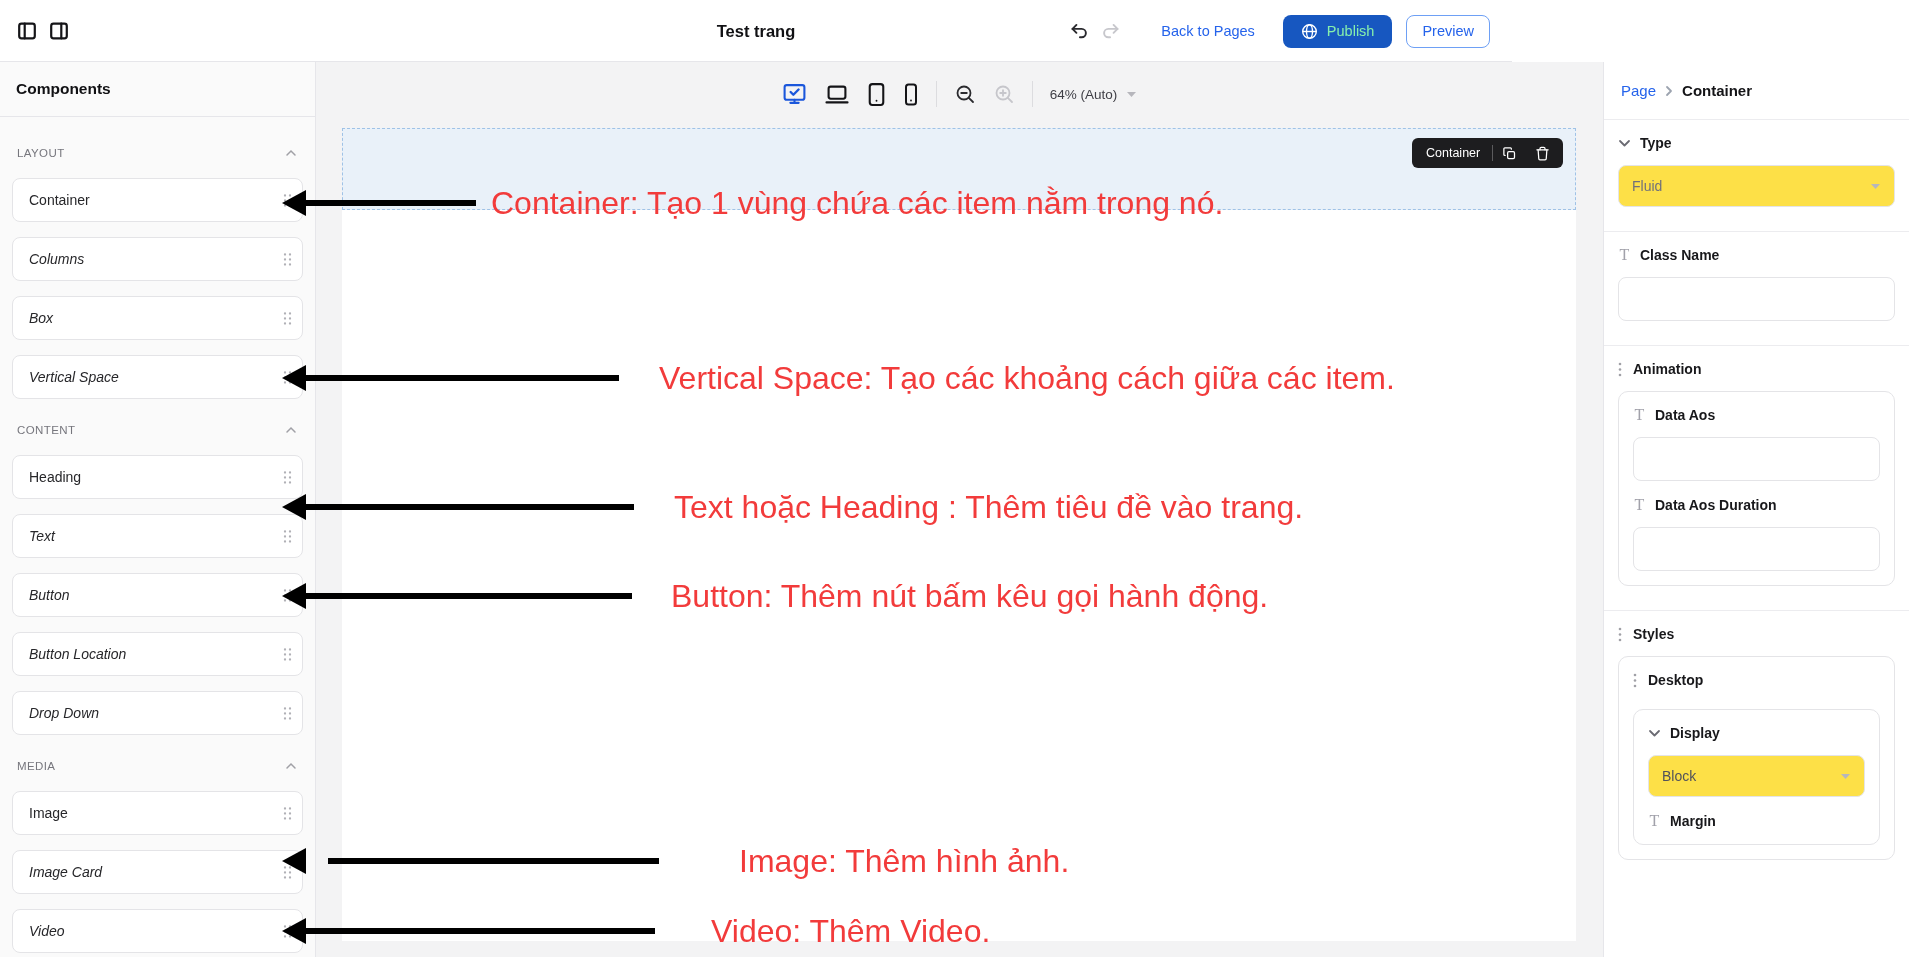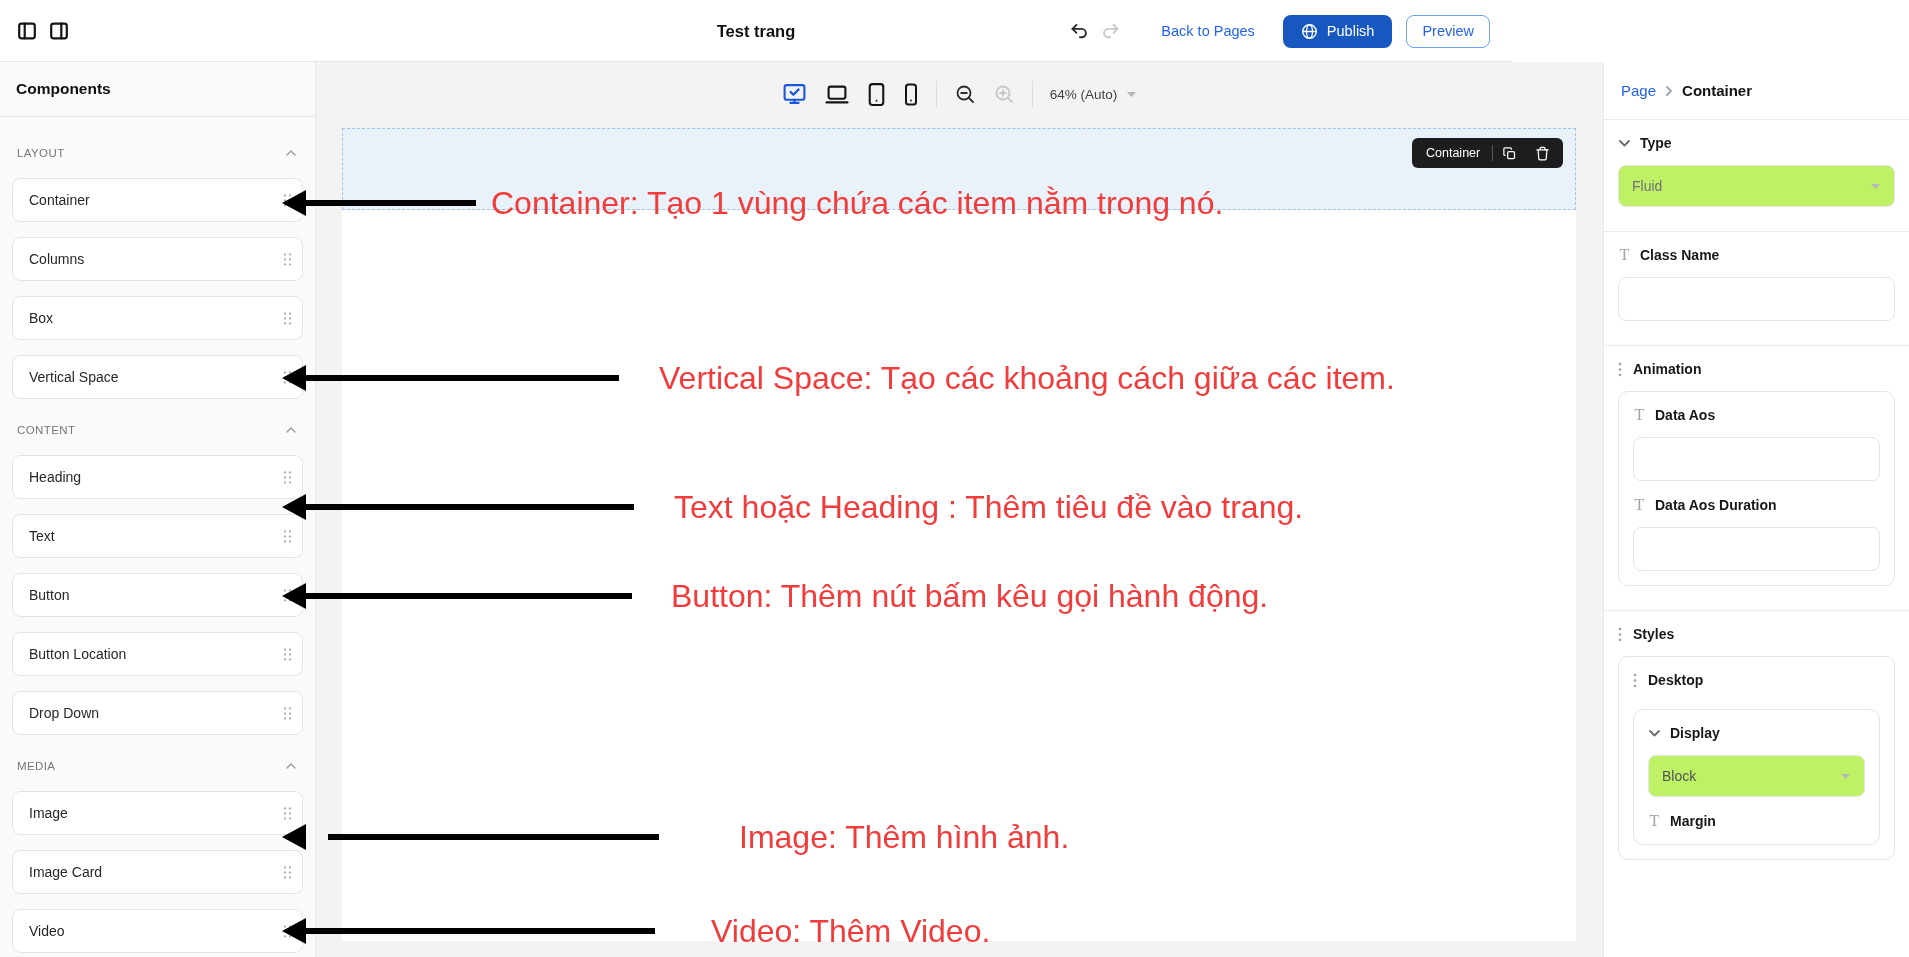--- a/index.html
+++ b/index.html
@@ -9,39 +9,39 @@
 
   
   .topbar { position:absolute; left:0; top:0; width:1512px; height:62px; background:#fff;
             border-bottom:1px solid #e6e6ea; z-index:30; }
   .tb-left { position:absolute; left:16px; top:20px; display:flex; gap:10px; }
   .icon-btn { background:none; border:none; cursor:pointer; padding:0; display:flex; align-items:center; justify-content:center; }
   .tb-title { position:absolute; left:50%; top:50%; transform:translate(-50%,-50%);
               font-size:16.5px; font-weight:bold; color:#111114; }
   .tb-right { position:absolute; right:22px; top:0; height:62px; display:flex; align-items:center; gap:14px; }
   .link-blue { color:#2563eb; font-size:14.5px; text-decoration:none; cursor:pointer; background:none; border:none; }
-  .btn-publish { display:flex; align-items:center; gap:9px; background:#1757c0; color:#ffffff;
+  .btn-publish { display:flex; align-items:center; gap:9px; background:#1757c0; color:#86efac;
                  border:none; border-radius:8px; height:33px; padding:0 18px; font-size:14.5px; cursor:pointer; margin-left:14px; }
   .btn-preview { background:#fff; color:#2563eb; border:1px solid #6ea0f5; border-radius:8px;
                  height:33px; padding:0 15px; font-size:14.5px; cursor:pointer; }
   .undo-redo { display:flex; gap:10px; margin-right:26px; }
 
   
   .sidebar { position:absolute; left:0; top:62px; width:316px; height:895px; background:#fafafa;
              border-right:1px solid #e6e6ea; z-index:20; }
   .sidebar-header { height:55px; border-bottom:1px solid #e6e6ea; display:flex; align-items:center; padding:0 16px;
                     font-size:15.5px; font-weight:bold; color:#111114; }
   .sidebar-body { padding:0 12px; overflow:hidden; height:840px; }
   .sec-header { display:flex; align-items:center; justify-content:space-between; padding:0 6px 0 5px;
                 margin-top:22px; height:17px; cursor:pointer; }
   .sec-header:first-child { margin-top:27px; }
   .sec-label { font-size:11.5px; letter-spacing:.4px; color:#76767d; }
   .comp-item { margin-top:17px; height:44px; background:#fff; border:1px solid #e4e4e7; border-radius:8px;
                display:flex; align-items:center; justify-content:space-between; padding:0 10px 0 16px; cursor:grab; }
-  .comp-item + .comp-item { margin-top:15px; }
+  .comp-item + .comp-item { margin-top:15px;font-style:italic; }
   .comp-label { font-size:14px; color:#27272a; }
 
   
   .canvas { position:absolute; left:316px; top:62px; width:1287px; height:895px; background:#f3f3f4; z-index:10; }
   .canvas-toolbar { position:absolute; left:0; top:14px; width:100%; height:36px;
                     display:flex; align-items:center; justify-content:center; gap:17px; }
   .ct-div { width:1px; height:26px; background:#dcdcdf; }
   .zoom-label { display:flex; align-items:center; gap:9px; background:none; border:none; cursor:pointer; }
   .zoom-label span { font-size:13.5px; color:#3f3f46; }
   .page { position:absolute; left:26px; top:66px; width:1234px; height:813px; background:#fff; }
@@ -65,21 +65,21 @@
   .inspector { position:absolute; right:0; top:62px; width:306px; height:895px; background:#fff;
                border-left:1px solid #e6e6ea; z-index:20; overflow:hidden; }
   .crumbs { height:58px; display:flex; align-items:center; gap:9px; padding:0 17px; border-bottom:1px solid #ececef; }
   .crumb-parent { font-size:15px; color:#2563eb; background:none; border:none; cursor:pointer; }
   .crumb-current { font-size:15px; font-weight:bold; color:#141417; }
   .insp-sec { padding:14px 14px 24px 14px; border-bottom:1px solid #ececef; }
   .sec-row { display:flex; align-items:center; gap:9px; height:18px; cursor:pointer; }
   .sec-row .t { font-size:14px; font-weight:bold; color:#18181b; }
   .t-icon { font-family:"Liberation Serif","DejaVu Serif",serif; font-size:16px; color:#a1a1aa; width:13px; text-align:center; }
   .dots-v { color:#a0a0a6; width:6px; }
-  .select-box { margin-top:13px; height:42px; border:1px solid #e4e4e7; border-radius:8px; background:#bef264;
+  .select-box { margin-top:13px; height:42px; border:1px solid #e4e4e7; border-radius:8px; background:#fde047;
                 display:flex; align-items:center; justify-content:space-between; padding:0 13px; width:100%; cursor:pointer; }
   .select-box .val { font-size:14px; color:#71717a; }
   .select-box .val.dark { color:#52525b; }
   .text-input { margin-top:13px; height:44px; width:100%; border:1px solid #e4e4e7; border-radius:8px;
                 background:#fff; padding:0 12px; font-size:14px; color:#27272a; }
   .segmented { margin-top:13px; height:35px; border:1px solid #e4e4e7; border-radius:8px; background:#fff;
                display:flex; overflow:hidden; }
   .seg-opt { flex:1; border:none; background:#fff; font-size:13px; color:#52525b; cursor:pointer; }
   .seg-opt + .seg-opt { border-left:1px solid #e4e4e7; }
   .card { margin-top:13px; border:1px solid #e4e4e7; border-radius:10px; background:#fff; padding:14px; }
@@ -452,21 +452,21 @@
   <div class="anno" style="top:491px; --lw:329px; --gap:40px;">
     <span class="head"></span>
       <span class="line"></span>
     <span class="txt">Text hoặc Heading : Thêm tiêu đề vào trang.</span>
   </div>
   <div class="anno" style="top:580px; --lw:327px; --gap:39px;">
     <span class="head"></span>
       <span class="line"></span>
     <span class="txt">Button: Thêm nút bấm kêu gọi hành động.</span>
   </div>
-  <div class="anno" style="top:821px;gap:23px; --lw:331px; --gap:57px;">
+  <div class="anno" style="top:845px;gap:23px; --lw:331px; --gap:57px;">
     <span class="head"></span>
       <span class="line"></span>
     <span class="txt">Image: Thêm hình ảnh.</span>
   </div>
   <div class="anno" style="top:915px; --lw:350px; --gap:56px;">
     <span class="head"></span>
       <span class="line"></span>
     <span class="txt">Video: Thêm Video.</span>
   </div>
 </div>

